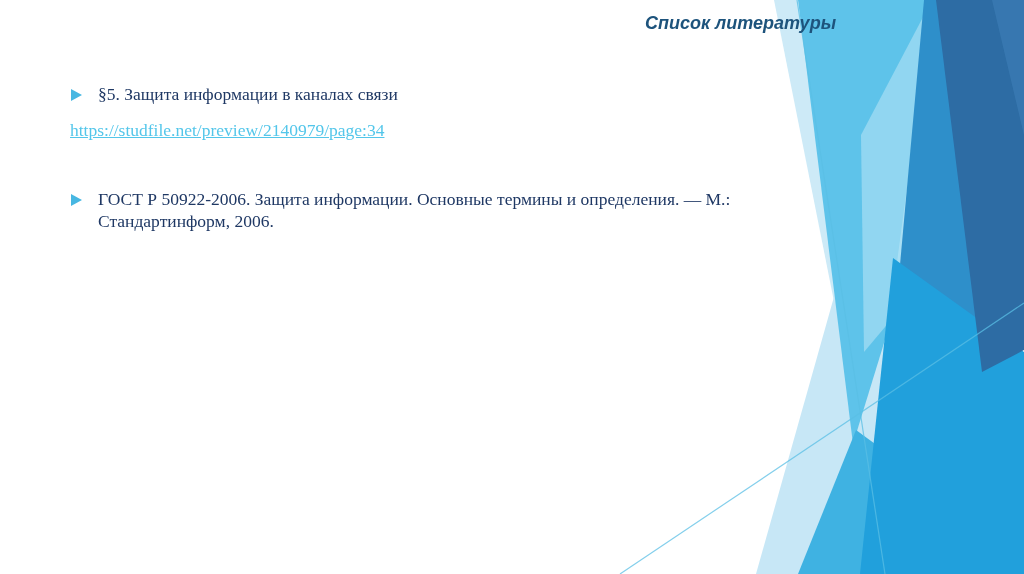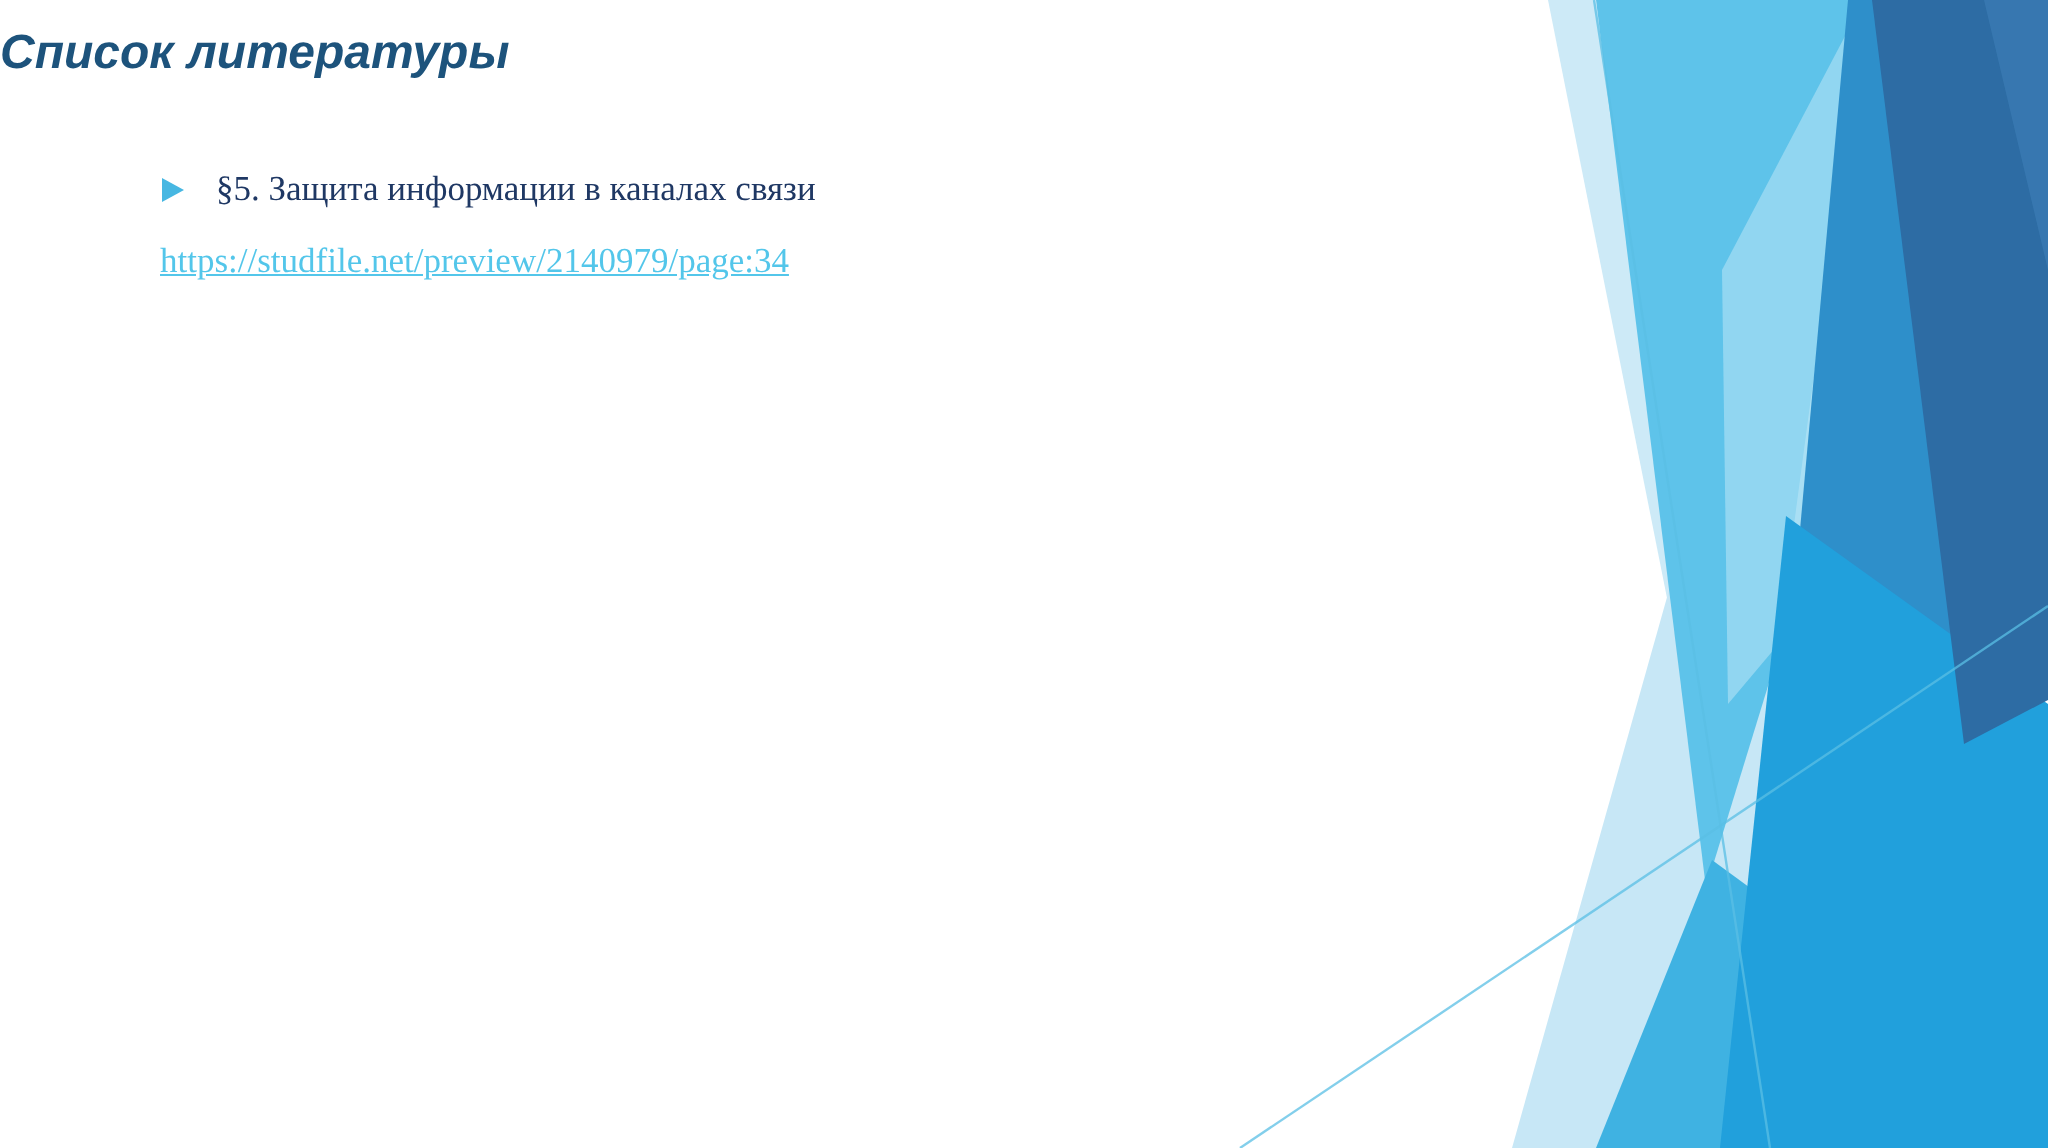--- a/index.html
+++ b/index.html
@@ -21,31 +21,31 @@
     left: 0;
     width: 1024px;
     height: 574px;
     pointer-events: none;
   }
   .slide-title {
     position: absolute;
     top: 13px;
     left: 0;
     width: 836px;
-    text-align: left;
+    text-align: right;
     font-family: "Liberation Sans", sans-serif;
     font-style: italic;
     font-weight: 700;
-    font-size: 24px;
+    font-size: 18px;
     color: #1D537C;
     z-index: 2;
   }
   .content {
     position: absolute;
-    left: 80px;
+    left: 70px;
     top: 84px;
     width: 708px;
     z-index: 2;
     color: #1F3864;
     font-size: 17.5px;
     line-height: 21.5px;
   }
   .bullet-item {
     display: flex;
     align-items: flex-start;
@@ -96,15 +96,19 @@
     <div class="bullet-item item-1">
       <span class="marker"></span>
       <span class="bullet-text">§5. Защита информации в каналах связи</span>
     </div>
 
 
     <p class="link-line">
       <a href="#">https://studfile.net/preview/2140979/page:34</a>
     </p>
 
+    <div class="bullet-item item-2">
+      <span class="marker"></span>
+      <span class="bullet-text">ГОСТ Р 50922-2006. Защита информации. Основные термины и определения. — М.: Стандартинформ, 2006.</span>
+    </div>
 
   </div>
 </div>
 
 </body></html>

